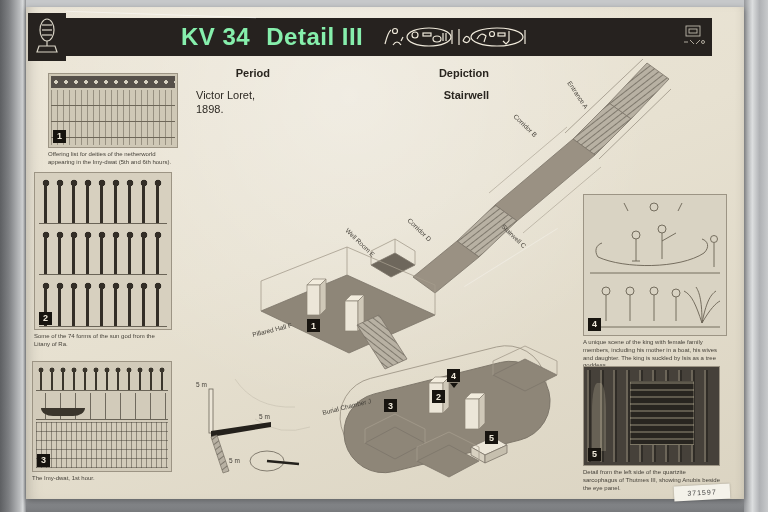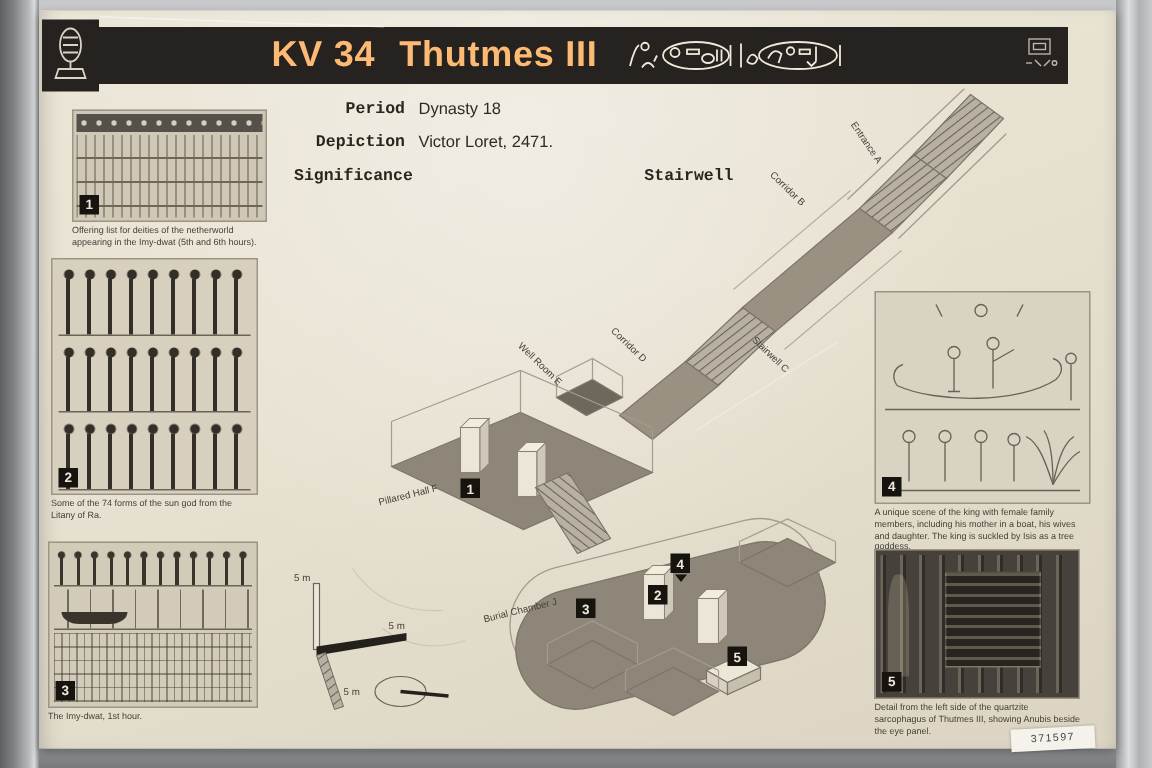--- a/index.html
+++ b/index.html
@@ -22,28 +22,28 @@
       radial-gradient(ellipse at 45% 18%, rgba(255,255,255,.35), rgba(255,255,255,0) 55%),
       linear-gradient(160deg,#ece6d8 0%,#e7e1d1 45%,#dbd4c2 100%);
     box-shadow:0 2px 6px rgba(0,0,0,.35), inset 12px 0 16px -12px rgba(0,0,0,.25), inset -8px 0 12px -10px rgba(0,0,0,.18);
   }
   
   .titlebar{position:absolute;left:2px;top:11px;width:684px;height:38px;background:#26221f;
     display:flex;align-items:center;}
   .logo{position:absolute;left:2px;top:6px;width:38px;height:48px;background:#26221f;z-index:3;
     display:flex;align-items:center;justify-content:center;}
   .titletext{display:flex;align-items:baseline;gap:16px;margin-left:153px;
-    color:#fdba74;font-weight:bold;font-size:24px;letter-spacing:.5px;white-space:nowrap;}
+    color:#86efac;font-weight:bold;font-size:24px;letter-spacing:.5px;white-space:nowrap;}
   .glyphband{margin-left:18px;flex:0 0 auto;}
   .corner-glyphs{position:absolute;left:652px;top:6px;}
   
   .info{position:absolute;left:170px;top:60px;width:294px;z-index:2;
     display:grid;grid-template-columns:74px 210px;column-gap:9px;row-gap:9px;
     font-size:11px;line-height:1.22;color:#2e2a24;}
-  .inf-label{font-weight:bold;text-align:right;color:#29251f;font-family:Liberation Mono, monospace;}
+  .inf-label{font-weight:bold;text-align:right;color:#29251f;}
   
   .diagram{position:absolute;left:169px;top:52px;z-index:1;}
   .dlab{font-size:6.5px;fill:#45413a;}
   .dbadge{font-size:9px;font-weight:bold;fill:#efe9da;text-anchor:middle;}
   
   .fig{position:absolute;z-index:2;margin:0;}
   .fig-img{position:relative;overflow:hidden;border:1px solid #9c9484;}
   .cap{font-size:6px;line-height:1.3;color:#46423a;margin-top:3px;}
   .badge{position:absolute;left:4px;bottom:4px;width:13px;height:13px;background:#17140f;
     color:#efe9da;font-weight:bold;font-size:9px;line-height:13px;text-align:center;}
@@ -247,21 +247,21 @@
           <line x1="13" y1="15" x2="23" y2="15"></line>
           <line x1="13" y1="20" x2="23" y2="20"></line>
           <line x1="18" y1="26" x2="18" y2="31"></line>
           <polygon points="10,31 26,31 28,37 8,37"></polygon>
         </g>
       </svg>
     </div>
     <div class="titlebar">
       <div class="titletext">
         <span>KV 34</span>
-        <span>Thutmes III</span>
+        <span>Detail III</span>
       </div>
       <svg class="glyphband" width="150" height="24" viewBox="0 0 150 24">
         <g fill="none" stroke="#efe9da" stroke-width="1.2">
           <path d="M4,19 q3,-12 6,-14"></path>
           <circle cx="14" cy="6" r="2.5"></circle>
           <path d="M12,20 q4,-6 8,0"></path>
           <line x1="20" y1="16" x2="22" y2="12"></line>
           <ellipse cx="48" cy="12" rx="22" ry="9"></ellipse>
           <line x1="71" y1="5" x2="71" y2="19"></line>
           <circle cx="34" cy="10" r="3"></circle>
@@ -287,24 +287,22 @@
           <line x1="4" y1="18" x2="8" y2="18"></line>
           <line x1="10" y1="16" x2="14" y2="20"></line>
           <line x1="16" y1="20" x2="20" y2="16"></line>
           <circle cx="23" cy="18" r="1.5"></circle>
         </g>
       </svg>
     </div>
 
     <div class="info">
       <div class="inf-label">Period</div>
-      <div>Dynasty 18</div>
       <div class="inf-label">Depiction</div>
-      <div>Victor Loret, 2471.</div>
-      <div class="inf-label">Significance</div>
+      <div>Victor Loret, 1898.</div>
       <div class="inf-label">Stairwell</div>
     </div>
 
     <div class="fig" style="left:22px;top:66px;width:130px;">
       <div class="fig-img f1" style="height:73px;">
         <div class="stars"></div>
         <div class="rows"></div>
         <div class="badge">1</div>
       </div>
       <div class="cap">Offering list for deities of the netherworld appearing in the Imy-dwat (5th and 6th hours).</div>

